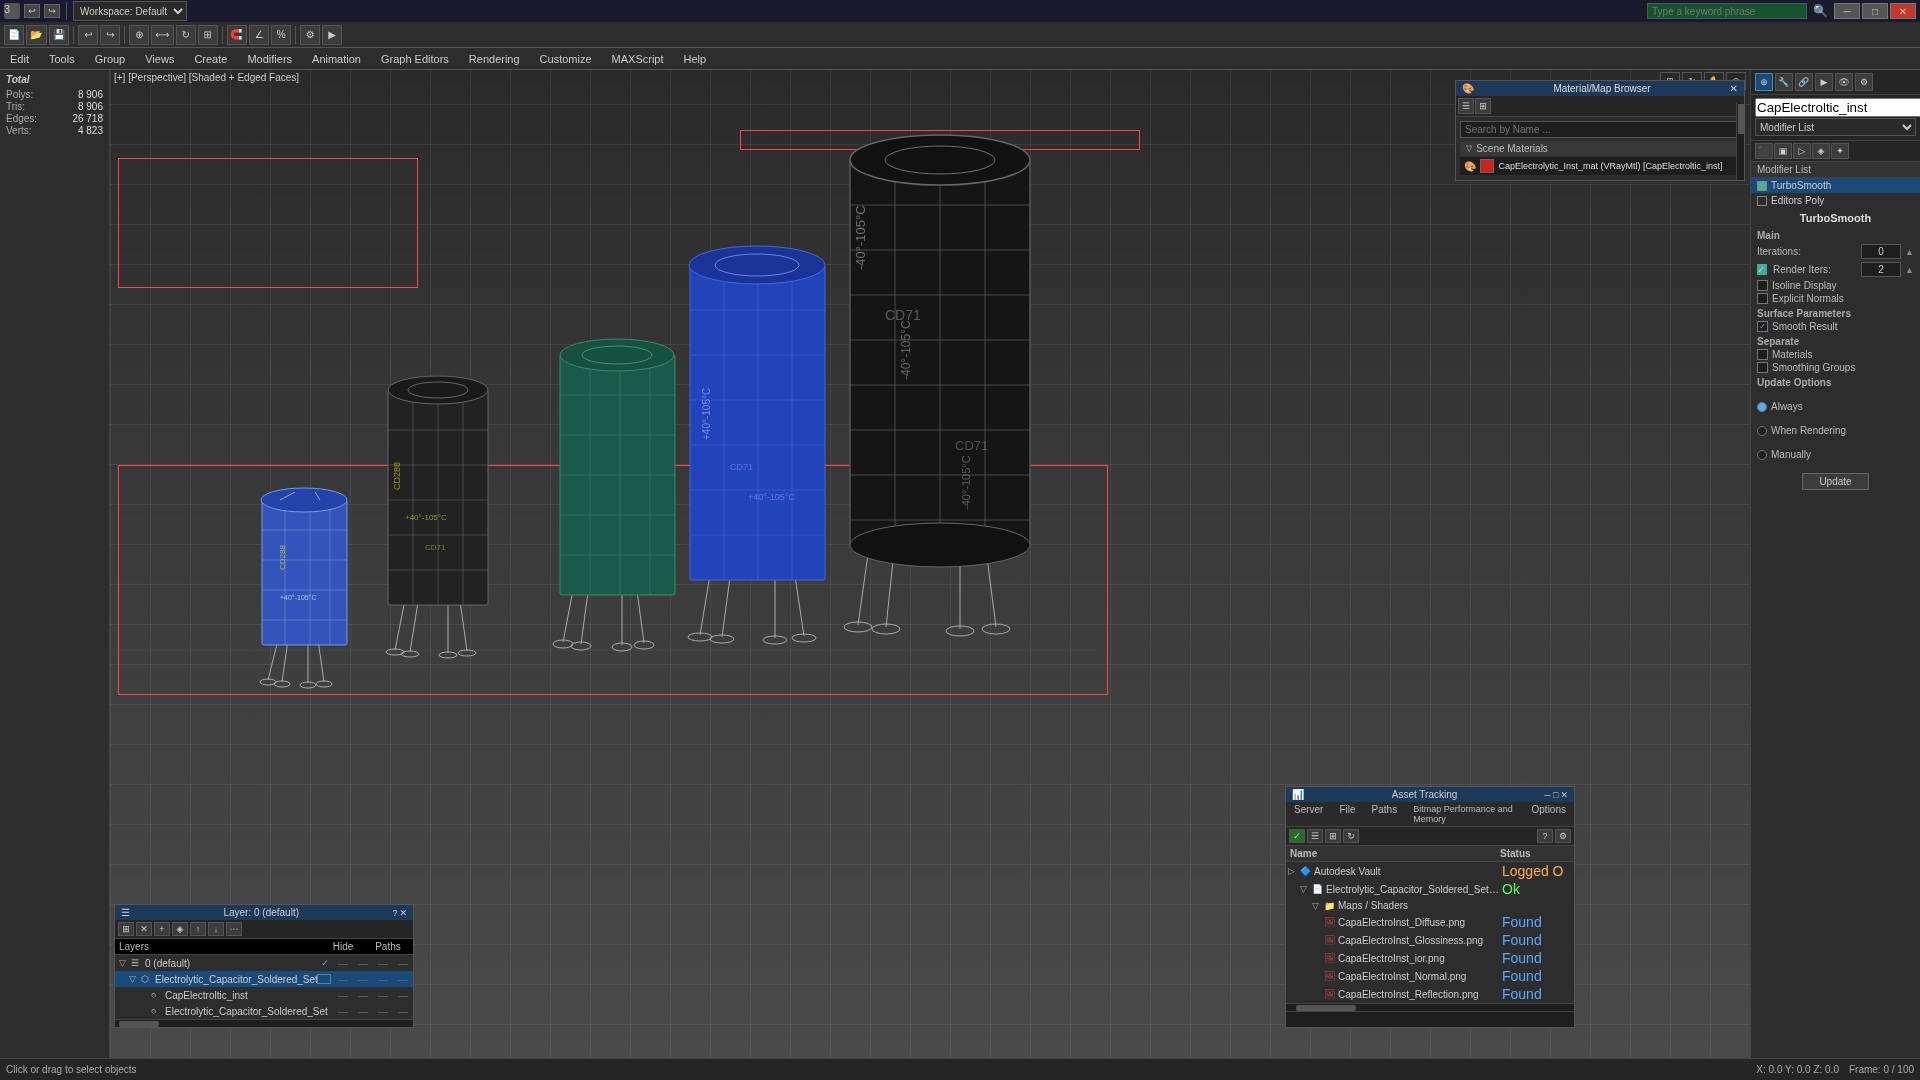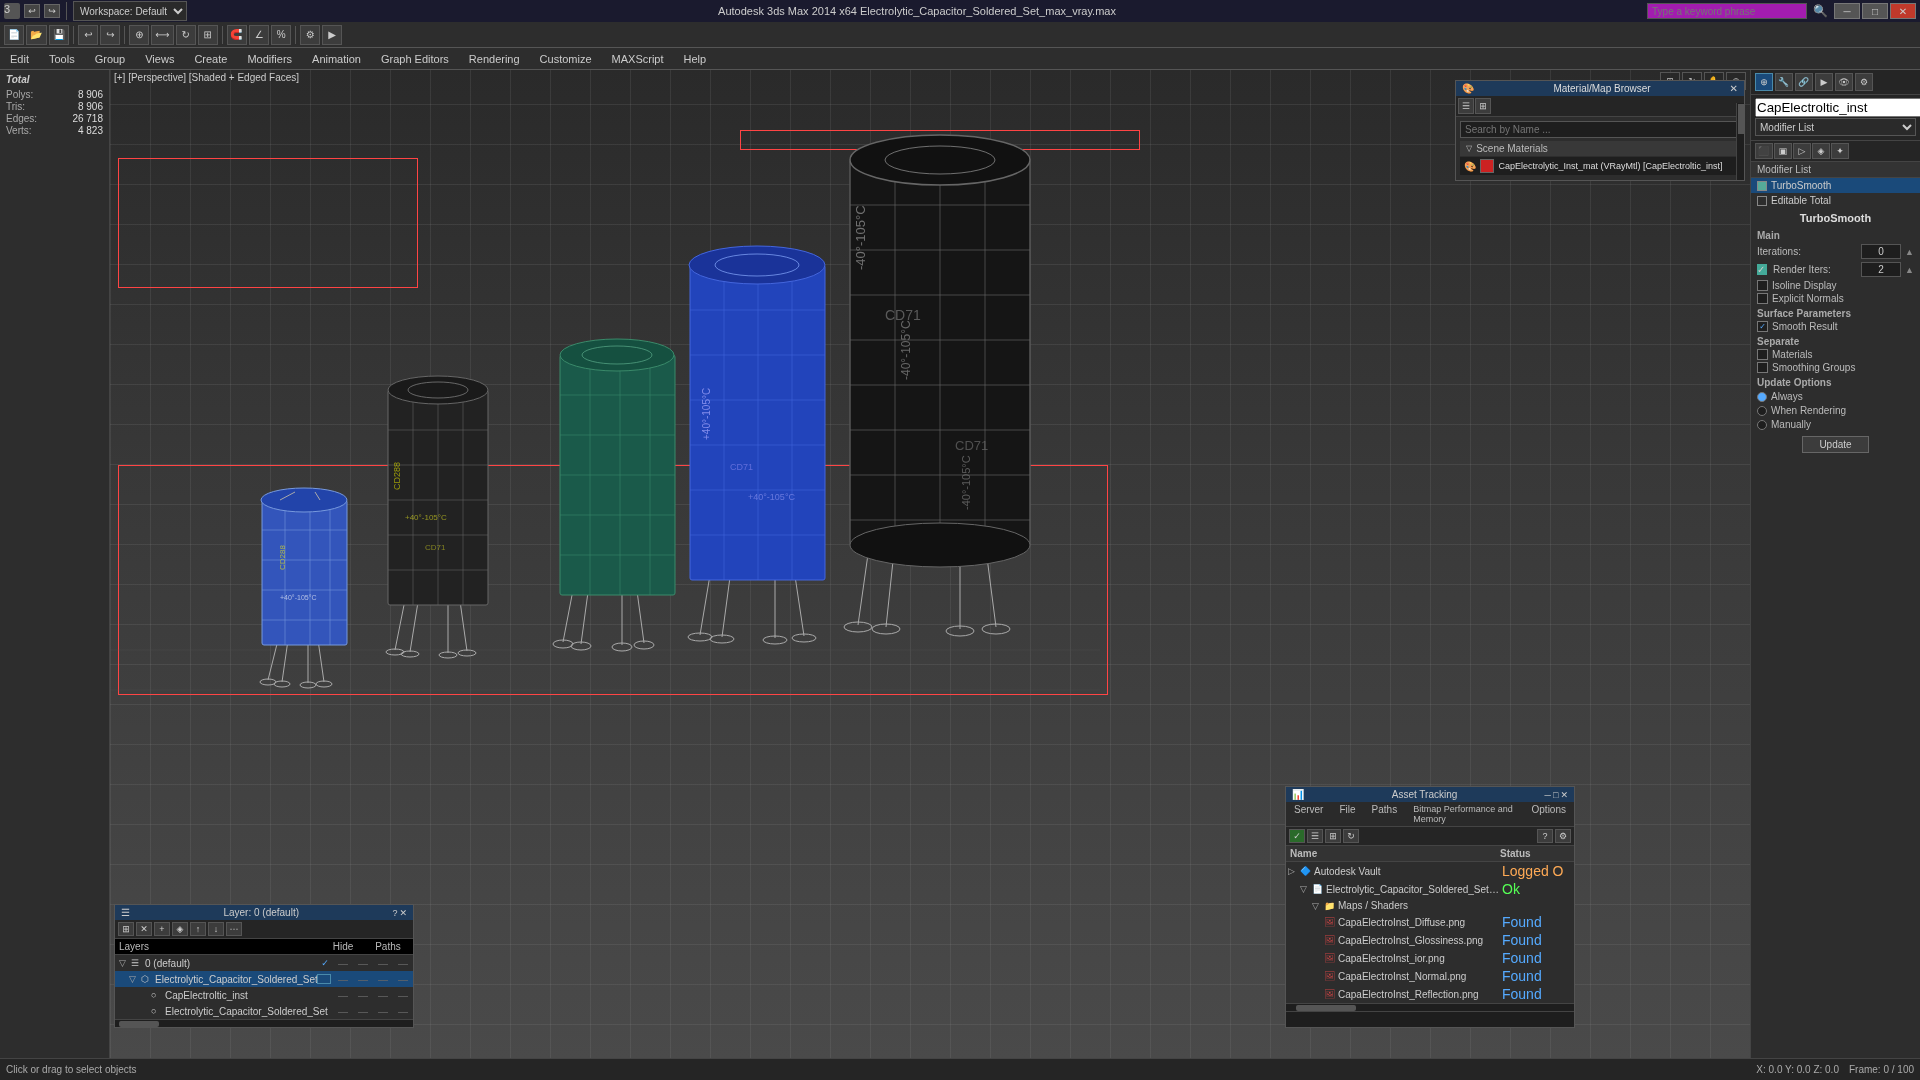--- a/index.html
+++ b/index.html
@@ -14,21 +14,21 @@
       justify-content: space-between;
       padding: 0 4px;
       color: #ccc;
       font-size: 11px;
     }
     #titlebar-left { display: flex; align-items: center; gap: 4px; }
     #titlebar-center { flex: 1; text-align: center; font-size: 11px; }
     #titlebar-right { display: flex; align-items: center; gap: 2px; }
     .title-icon { width: 16px; height: 16px; background: #555; border-radius: 2px; display: inline-block; }
     .tb-btn { width: 16px; height: 14px; background: #444; border: 1px solid #666; font-size: 9px; display: flex; align-items: center; justify-content: center; cursor: pointer; color: #ccc; }
-    .search-box { background: #a21caf; border: 1px solid #555; color: #ccc; padding: 1px 4px; width: 160px; font-size: 10px; height: 16px; }
+    .search-box { background: #14532d; border: 1px solid #555; color: #ccc; padding: 1px 4px; width: 160px; font-size: 10px; height: 16px; }
     .win-btn { width: 26px; height: 16px; background: #555; border: 1px solid #777; display: flex; align-items: center; justify-content: center; font-size: 10px; cursor: pointer; }
     .win-btn.close { background: #c0392b; }
 
     
     #toolbar {
       height: 26px;
       background: #2d2d2d;
       display: flex;
       align-items: center;
       padding: 0 4px;
@@ -186,21 +186,21 @@
       margin: 2px 0;
       color: #bbb;
       font-size: 10px;
     }
     .ts-checkbox { width: 11px; height: 11px; border: 1px solid #777; background: #1e1e1e; display: inline-block; }
     .ts-checkbox.checked::after { content: '✓'; font-size: 8px; color: #5af; display: block; text-align: center; }
     .ts-radio-row {
       display: flex;
       align-items: center;
       gap: 4px;
-      margin: 3px 0;
+      margin: 13px 0;
       color: #bbb;
       font-size: 10px;
     }
     .ts-radio { width: 10px; height: 10px; border-radius: 50%; border: 1px solid #777; background: #1e1e1e; display: inline-block; }
     .ts-radio.selected { background: #5af; }
     .ts-update-btn {
       background: #3c3c3c;
       border: 1px solid #666;
       color: #ccc;
       padding: 2px 16px;
@@ -448,23 +448,20 @@
 
 <div id="titlebar">
   <div id="titlebar-left">
     <span class="title-icon">3</span>
     <span class="tb-btn">↩</span>
     <span class="tb-btn">↪</span>
     <span class="toolbar-sep"></span>
     <select class="workspace-sel">
       <option>Workspace: Default</option>
     </select>
-  </div>
-  <div id="titlebar-center">
-    <span>Autodesk 3ds Max 2014 x64    Electrolytic_Capacitor_Soldered_Set_max_vray.max</span>
   </div>
   <div id="titlebar-right">
     <input class="search-box" type="text" placeholder="Type a keyword phrase" style="">
     <span style="margin:0 4px; font-size:12px; color:#aaa;">🔍</span>
     <span class="win-btn">─</span>
     <span class="win-btn">□</span>
     <span class="win-btn close">✕</span>
   </div>
 </div>
 
@@ -909,21 +906,21 @@
       <div style="width:18px;height:16px;background:#3c3c3c;border:1px solid #555;display:flex;align-items:center;justify-content:center;font-size:9px;cursor:pointer;">✦</div>
     </div>
 
     <div class="modifier-list-header">Modifier List</div>
     <div class="modifier-list-item active">
       <div class="modifier-checkbox checked"></div>
       <span>TurboSmooth</span>
     </div>
     <div class="modifier-list-item">
       <div class="modifier-checkbox"></div>
-      <span>Editable Total</span>
+      <span>Editors Poly</span>
     </div>
 
     <div id="turbsmooth-panel">
       <div class="ts-title">TurboSmooth</div>
 
       <div class="ts-section-label">Main</div>
 
       <div class="ts-row">
         <span class="ts-label">Iterations:</span>
         <input class="ts-input" type="text" value="0" style="">

